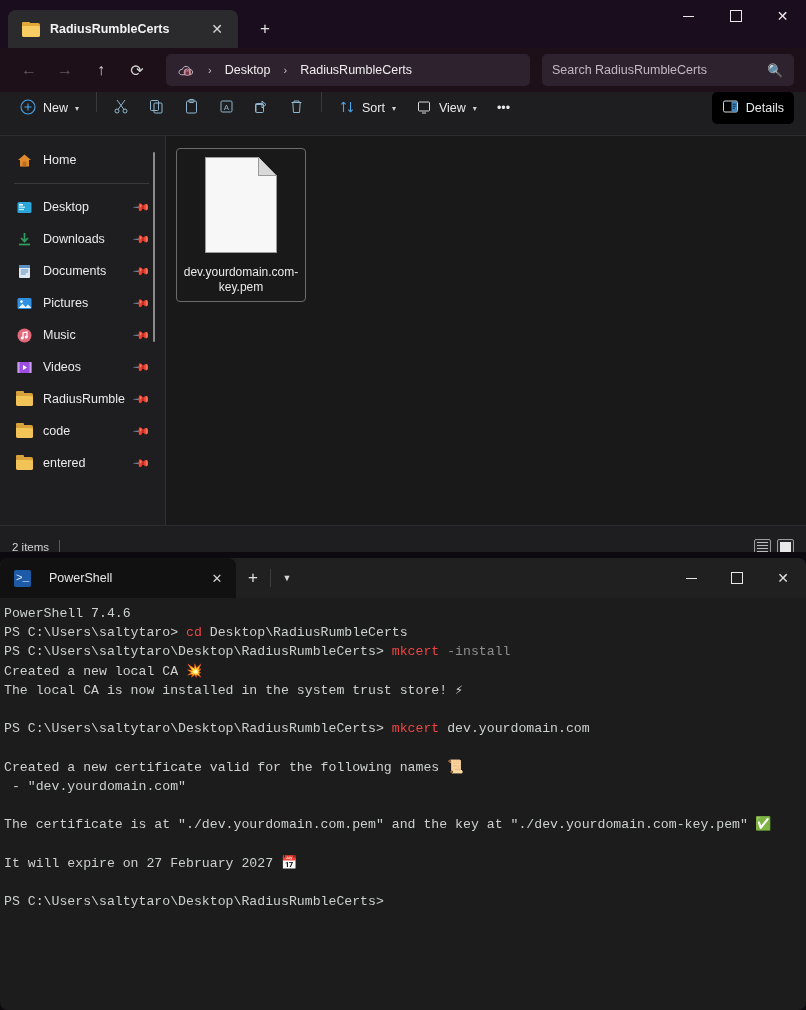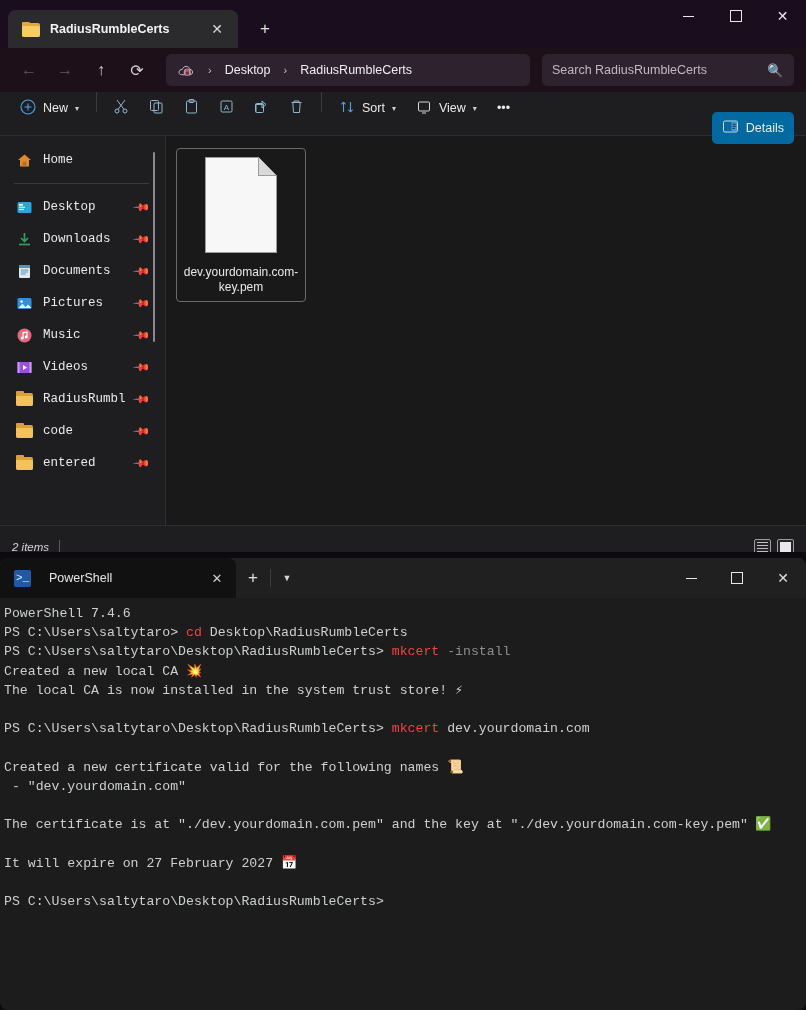--- a/index.html
+++ b/index.html
@@ -137,35 +137,33 @@
     padding: 0 10px;
     border-radius: 5px;
     color: #eaeaea; font-size: 12.5px;
     white-space: nowrap;
   }
   .tb-item.icononly { padding: 0 9px; }
   .tb-sep { width: 1px; height: 20px; background: #3a3a3d; margin: 0 7px; }
   .chev { font-size: 8px; color: #cfcfcf; }
   .tb-details {
     position: absolute; right: 12px;
-    background: #0369a1;
-    margin-top: 20px;
+    background: #000000;
   }
 
   
   .body { display: flex; height: calc(552px - 48px - 44px - 44px - 27px); }
 
   
   .sidebar {
     width: 165px;
     background: #1e1e20;
     position: relative;
     overflow: hidden;
     padding-top: 8px;
-    font-family: Liberation Mono, monospace;
   }
   .nav-item {
     height: 32px;
     display: flex; align-items: center;
     margin: 0 8px;
     padding: 0 8px;
     border-radius: 4px;
     gap: 10px;
   }
   .nav-label { color: #eaeaea; font-size: 12.5px; white-space: nowrap; overflow: hidden; flex: 1; }
@@ -231,21 +229,20 @@
   }
 
   
   .statusbar {
     height: 42px;
     background: #1e1e20;
     border-top: 1px solid #2d2d30;
     display: flex; align-items: center;
     padding: 0 12px;
     gap: 10px;
-    font-style: italic;
   }
   .status-text { color: #d5d5d5; font-size: 11.5px; }
   .status-div { width: 1px; height: 13px; background: #5a5a5a; }
   .view-toggles { margin-left: auto; display: flex; gap: 6px; }
   .vt { width: 17px; height: 16px; border: 1px solid #9b9b9b; border-radius: 2px; position: relative; background: #262628; }
   .vt.list::before {
     content: ""; position: absolute; left: 2px; top: 2px; right: 2px; bottom: 2px;
     background: repeating-linear-gradient(#bdbdbd 0 1px, transparent 1px 3px);
   }
   .vt.icons::before {

